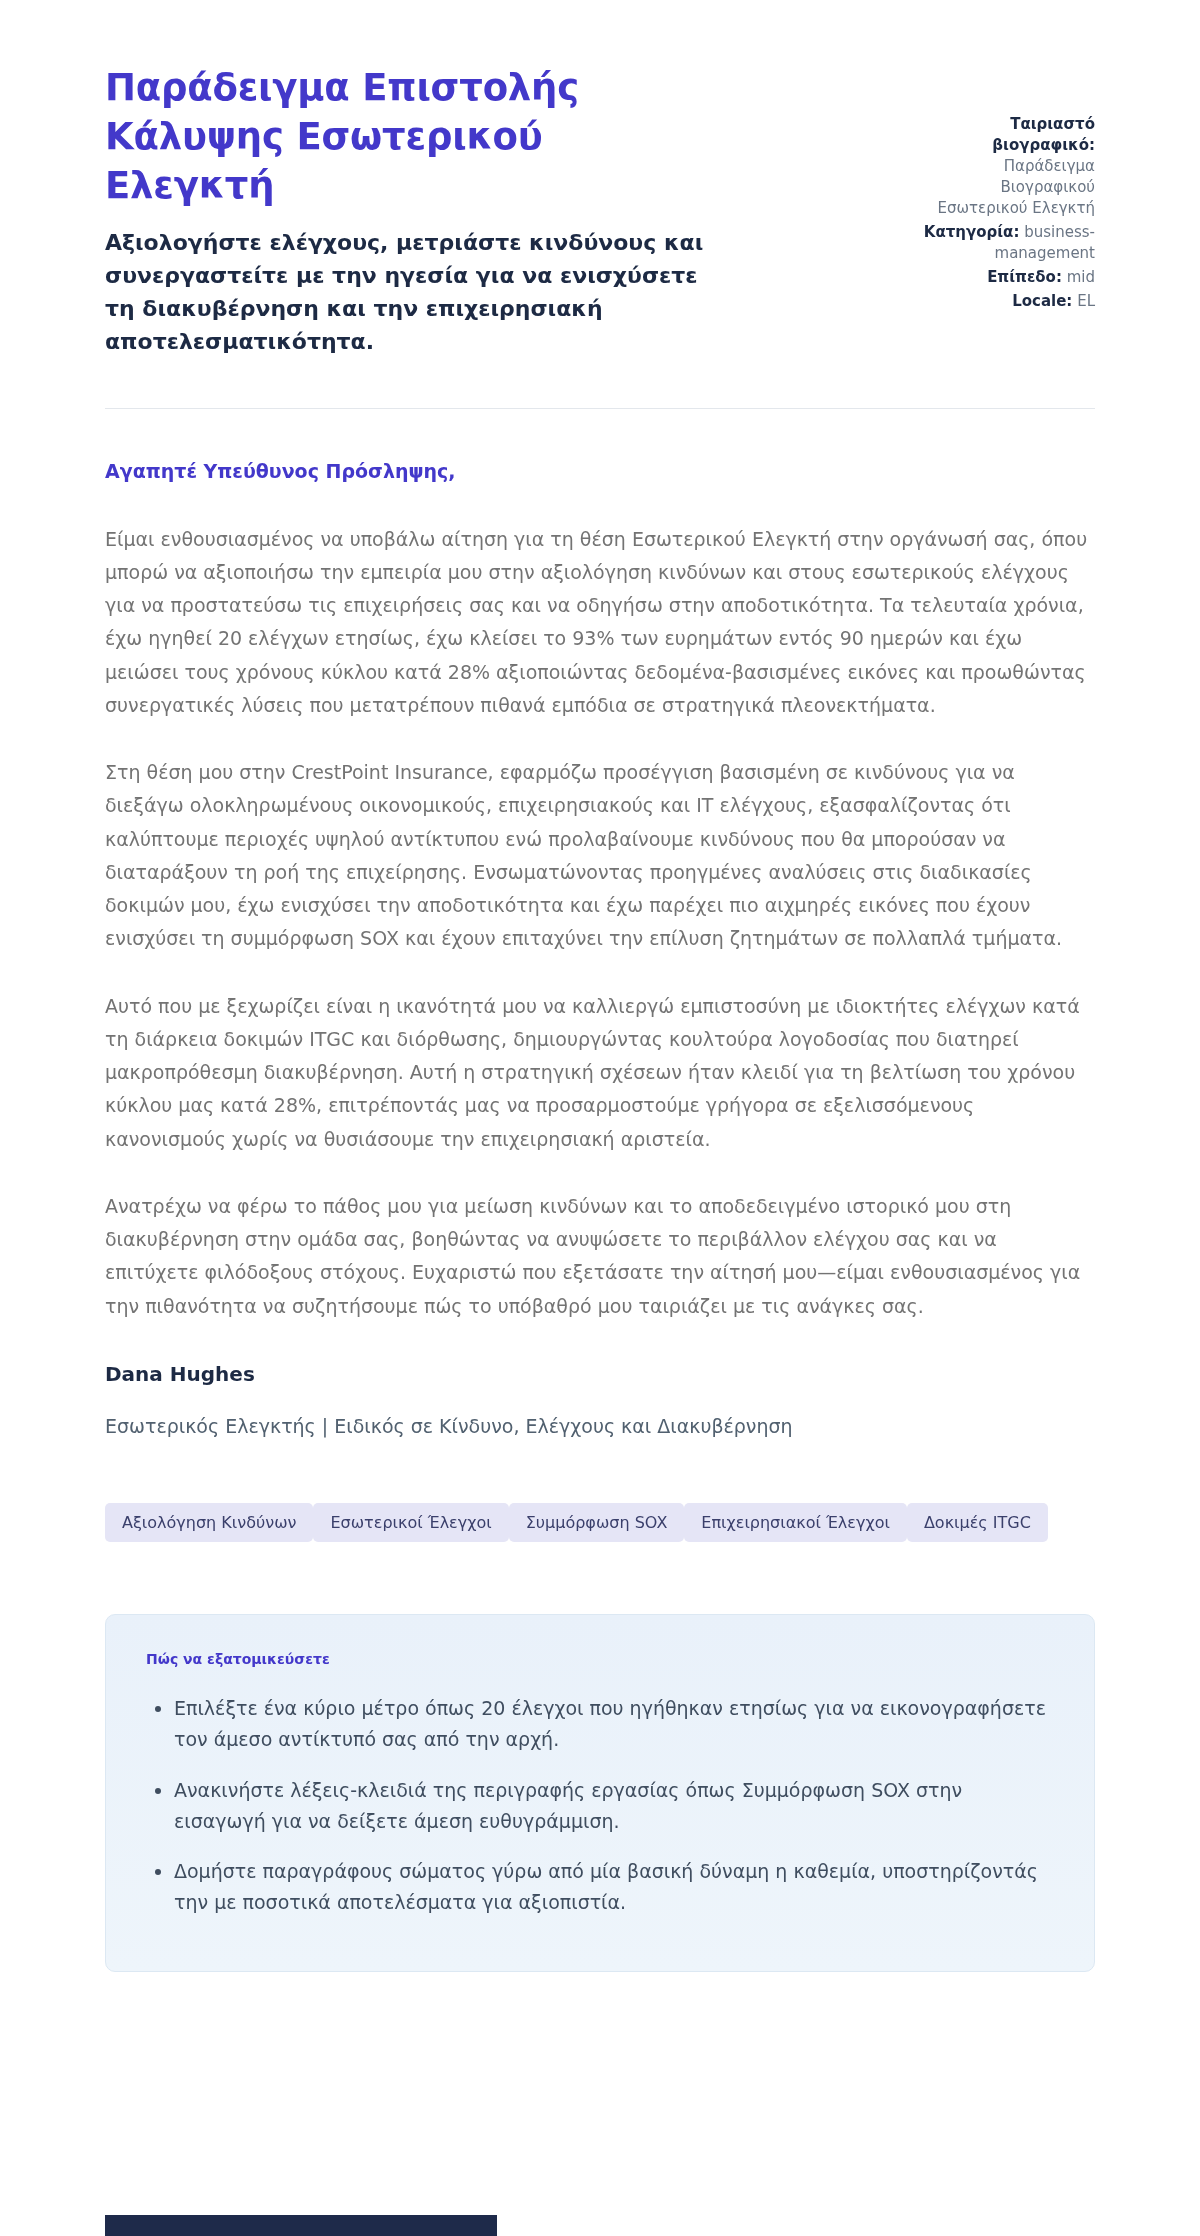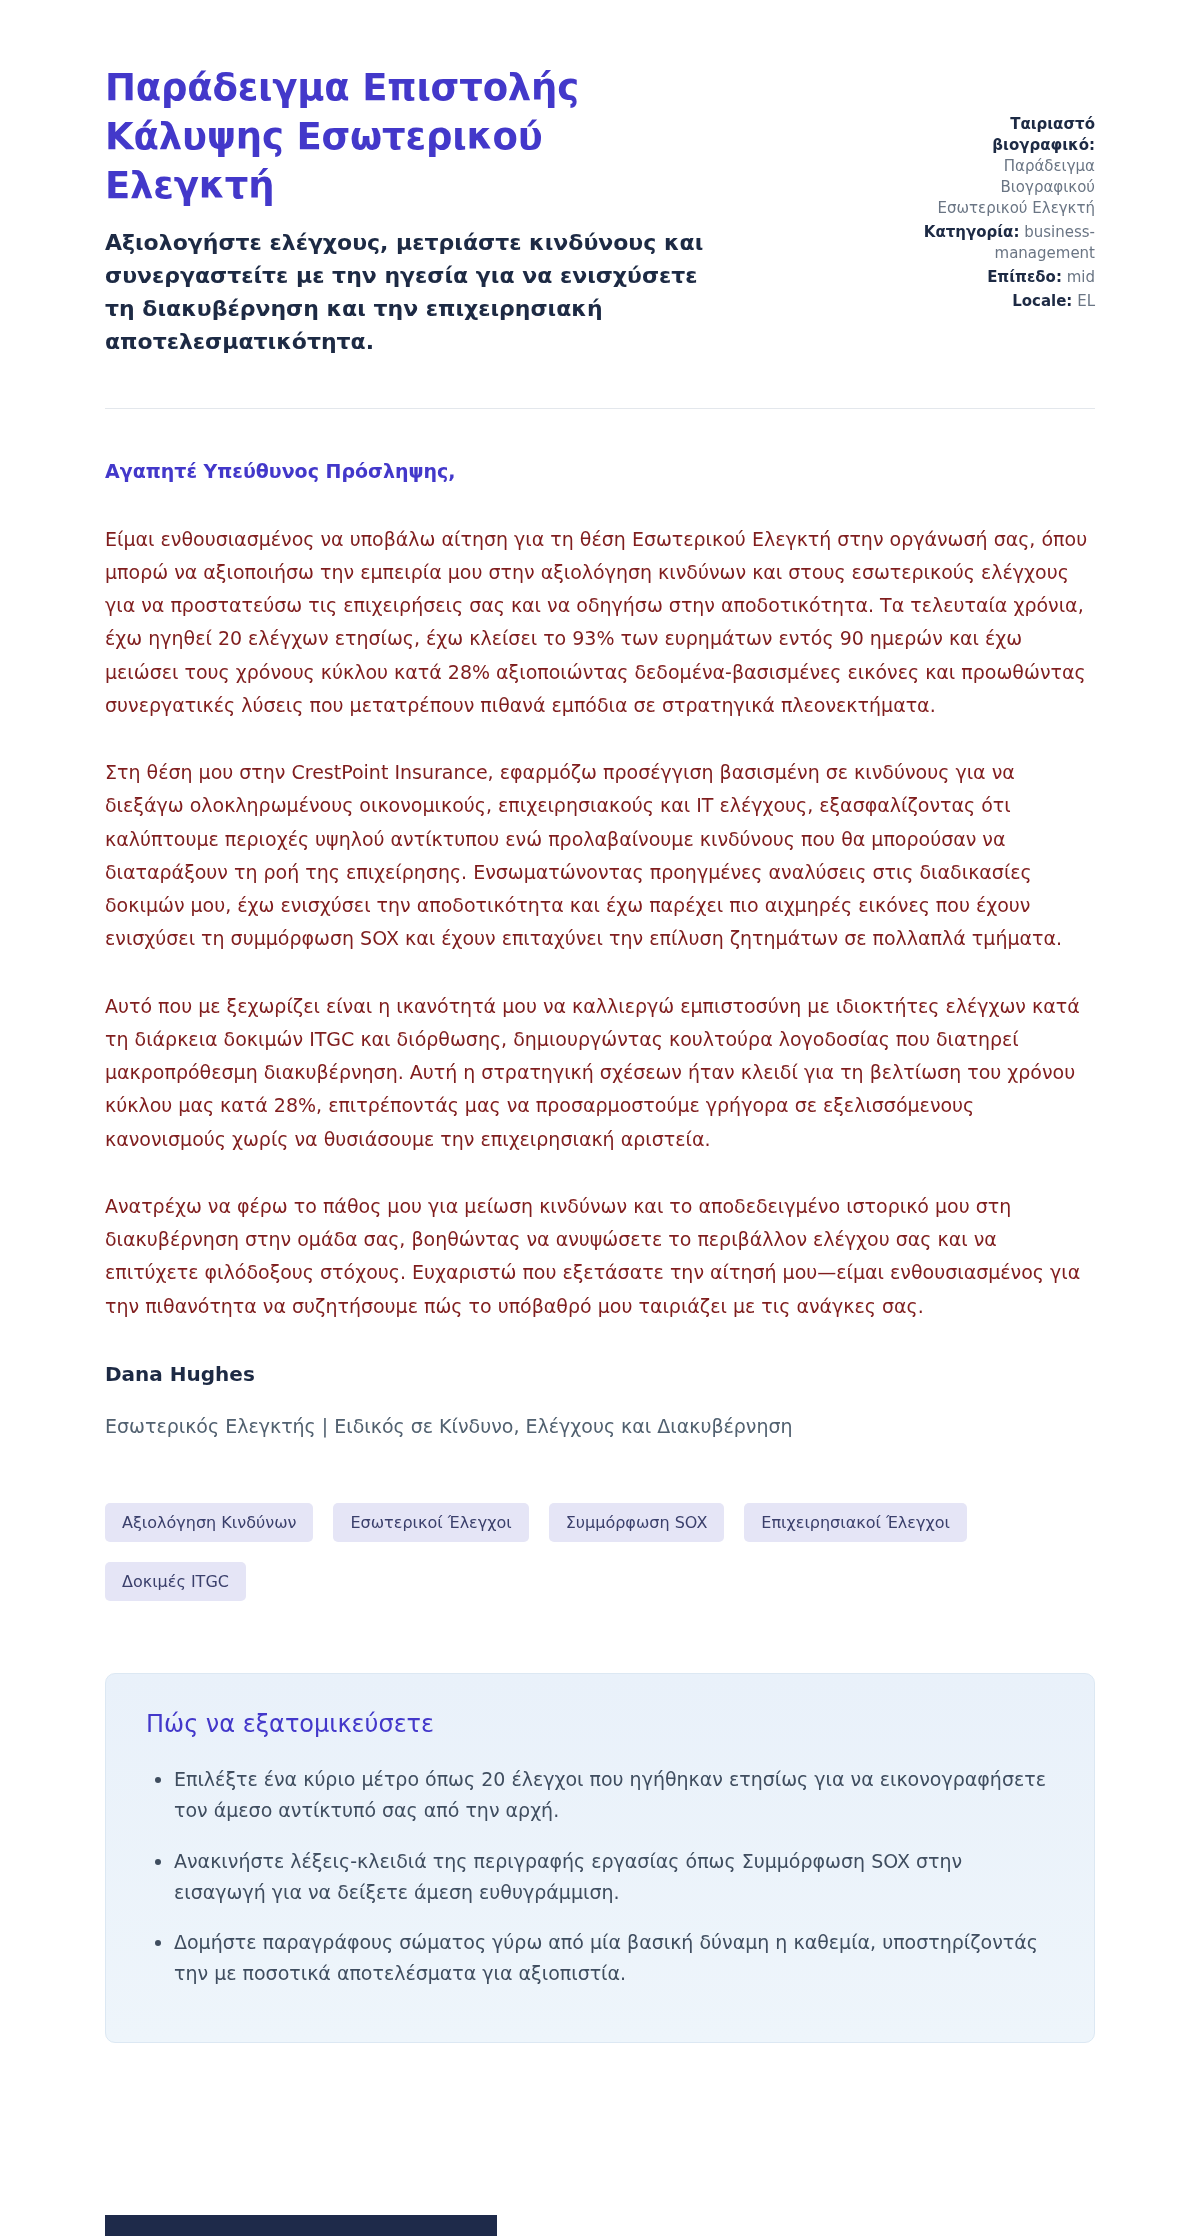--- a/index.html
+++ b/index.html
@@ -41,47 +41,47 @@
   }
   .meta-row { margin-bottom: 3px; }
   .meta-label { font-weight: 700; color: #1d2a44; }
   .meta-value { color: #6a7584; }
 
   .divider { border: none; border-top: 1px solid #e3e7ec; margin-top: 50px; }
 
   
   .letter { margin-top: 46px; font-size: 19px; line-height: 1.75; }
   .salutation { color: #4338ca; font-weight: 700; margin-bottom: 34px; }
-  .paragraph { margin-bottom: 34px; color: #7f1d1d; }
+  .paragraph { margin-bottom: 34px; color: #737373; }
   .signature { }
   .signature-name { font-size: 20px; font-weight: 700; color: #1d2a44; }
   .signature-role { margin-top: 18px; font-size: 19px; color: #51606f; }
 
   
-  .tags { margin-top: 60px; display: flex; flex-wrap: wrap; gap: 20px; max-width: 980px; }
+  .tags { margin-top: 60px; display: flex; flex-wrap: wrap; gap: 0; max-width: 980px; }
   .tag {
     display: inline-block;
     background: #e5e5f6;
     color: #3a3f6b;
     font-size: 16px;
     padding: 10px 17px;
     border-radius: 5px;
     cursor: pointer;
     white-space: nowrap;
   }
 
   
   .tips {
     margin-top: 72px;
     background: linear-gradient(180deg, #e9f1fa 0%, #eef5fb 100%);
     border: 1px solid #dce8f3;
     border-radius: 10px;
     padding: 36px 40px 40px 40px;
   }
-  .tips-title { color: #4338ca; font-weight: 400; font-size: 24px; }
+  .tips-title { color: #4338ca; font-weight: 700; font-size: 14px; }
   .tips-list { margin-top: 26px; padding-left: 28px; }
   .tips-list li { margin-bottom: 20px; line-height: 1.62; font-size: 19px; color: #3f4d5f; }
   .tips-list li:last-child { margin-bottom: 13px; }
 
   
   .footer-bar {
     position: absolute;
     left: 105px;
     bottom: 0;
     width: 392px;

